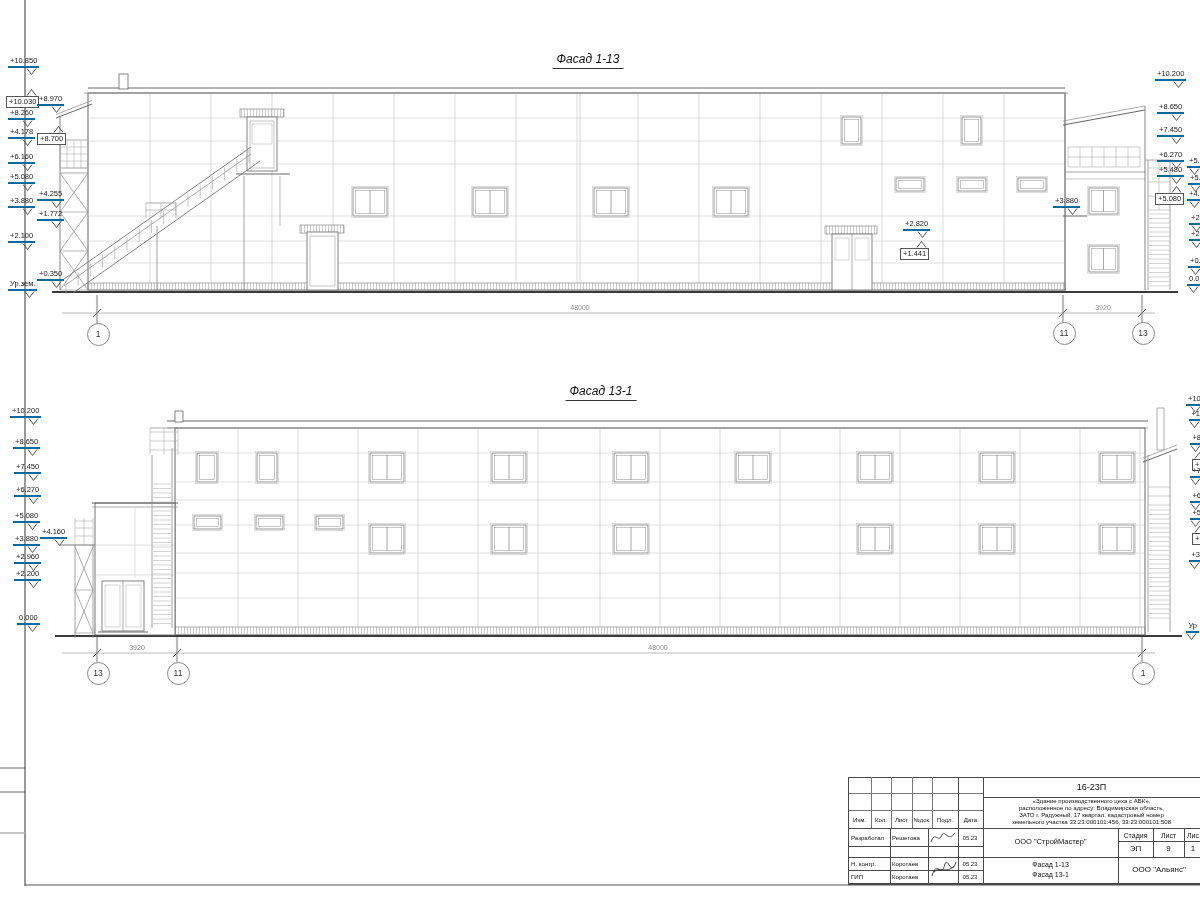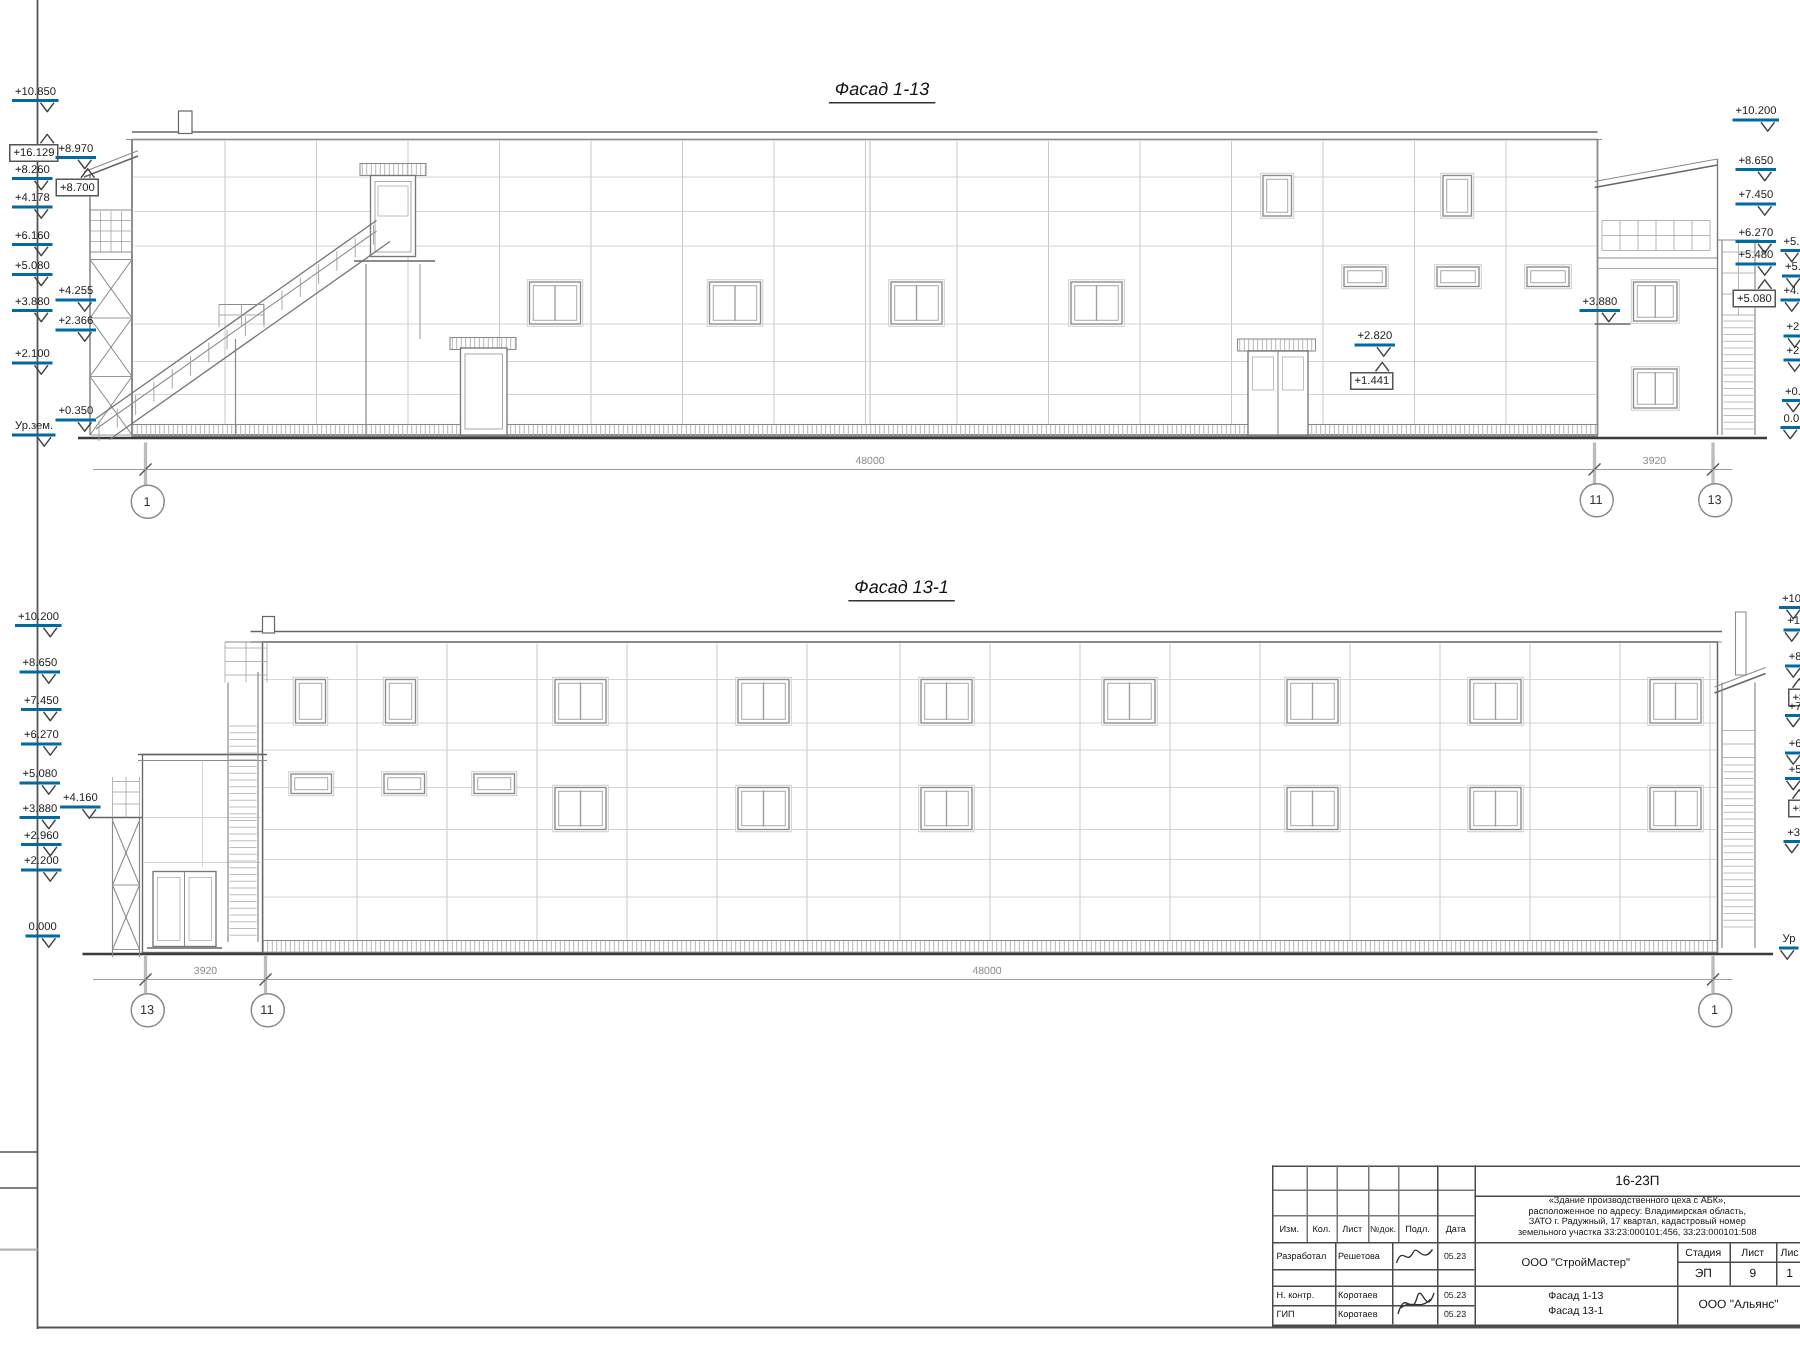--- a/index.html
+++ b/index.html
@@ -459,35 +459,35 @@
       <div class="mark" style="left:8px;top:57px">
         <span class="ml">+10.850</span>
         <svg class="ar" width="11" height="7" viewBox="0 0 11 7">
           <path d="M1 0.5 L5.5 6.5 L10 0.5" fill="none" stroke="#444" stroke-width="0.9"></path>
         </svg>
       </div>
       <div class="mark boxed up" style="left:6px;top:89px">
         <svg class="ar" width="11" height="7" viewBox="0 0 11 7">
           <path d="M1 0.5 L5.5 6.5 L10 0.5" fill="none" stroke="#444" stroke-width="0.9"></path>
         </svg>
-        <span class="ml">+16.129</span>
+        <span class="ml">+10.030</span>
       </div>
       <div class="mark" style="left:37px;top:95px">
         <span class="ml">+8.970</span>
         <svg class="ar" width="11" height="7" viewBox="0 0 11 7">
           <path d="M1 0.5 L5.5 6.5 L10 0.5" fill="none" stroke="#444" stroke-width="0.9"></path>
         </svg>
       </div>
       <div class="mark" style="left:8px;top:109px">
         <span class="ml">+8.260</span>
         <svg class="ar" width="11" height="7" viewBox="0 0 11 7">
           <path d="M1 0.5 L5.5 6.5 L10 0.5" fill="none" stroke="#444" stroke-width="0.9"></path>
         </svg>
       </div>
-      <div class="mark boxed up" style="left:37px;top:112px">
+      <div class="mark boxed up" style="left:37px;top:126px">
         <svg class="ar" width="11" height="7" viewBox="0 0 11 7">
           <path d="M1 0.5 L5.5 6.5 L10 0.5" fill="none" stroke="#444" stroke-width="0.9"></path>
         </svg>
         <span class="ml">+8.700</span>
       </div>
       <div class="mark" style="left:8px;top:128px">
         <span class="ml">+4.178</span>
         <svg class="ar" width="11" height="7" viewBox="0 0 11 7">
           <path d="M1 0.5 L5.5 6.5 L10 0.5" fill="none" stroke="#444" stroke-width="0.9"></path>
         </svg>
@@ -510,21 +510,21 @@
           <path d="M1 0.5 L5.5 6.5 L10 0.5" fill="none" stroke="#444" stroke-width="0.9"></path>
         </svg>
       </div>
       <div class="mark" style="left:8px;top:197px">
         <span class="ml">+3.880</span>
         <svg class="ar" width="11" height="7" viewBox="0 0 11 7">
           <path d="M1 0.5 L5.5 6.5 L10 0.5" fill="none" stroke="#444" stroke-width="0.9"></path>
         </svg>
       </div>
       <div class="mark" style="left:37px;top:210px">
-        <span class="ml">+2.366</span>
+        <span class="ml">+1.772</span>
         <svg class="ar" width="11" height="7" viewBox="0 0 11 7">
           <path d="M1 0.5 L5.5 6.5 L10 0.5" fill="none" stroke="#444" stroke-width="0.9"></path>
         </svg>
       </div>
       <div class="mark" style="left:8px;top:232px">
         <span class="ml">+2.100</span>
         <svg class="ar" width="11" height="7" viewBox="0 0 11 7">
           <path d="M1 0.5 L5.5 6.5 L10 0.5" fill="none" stroke="#444" stroke-width="0.9"></path>
         </svg>
       </div>

